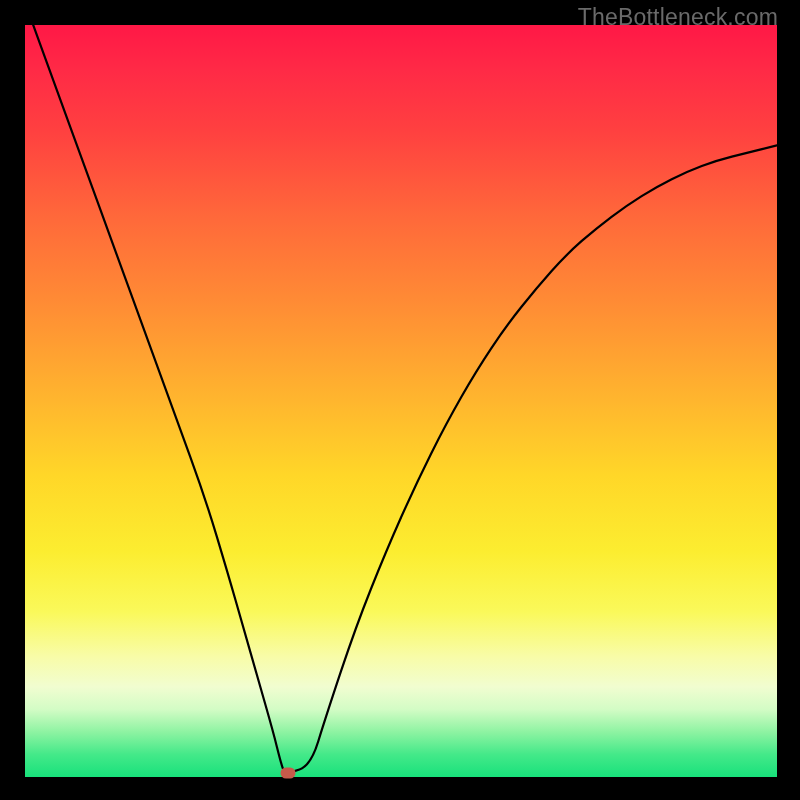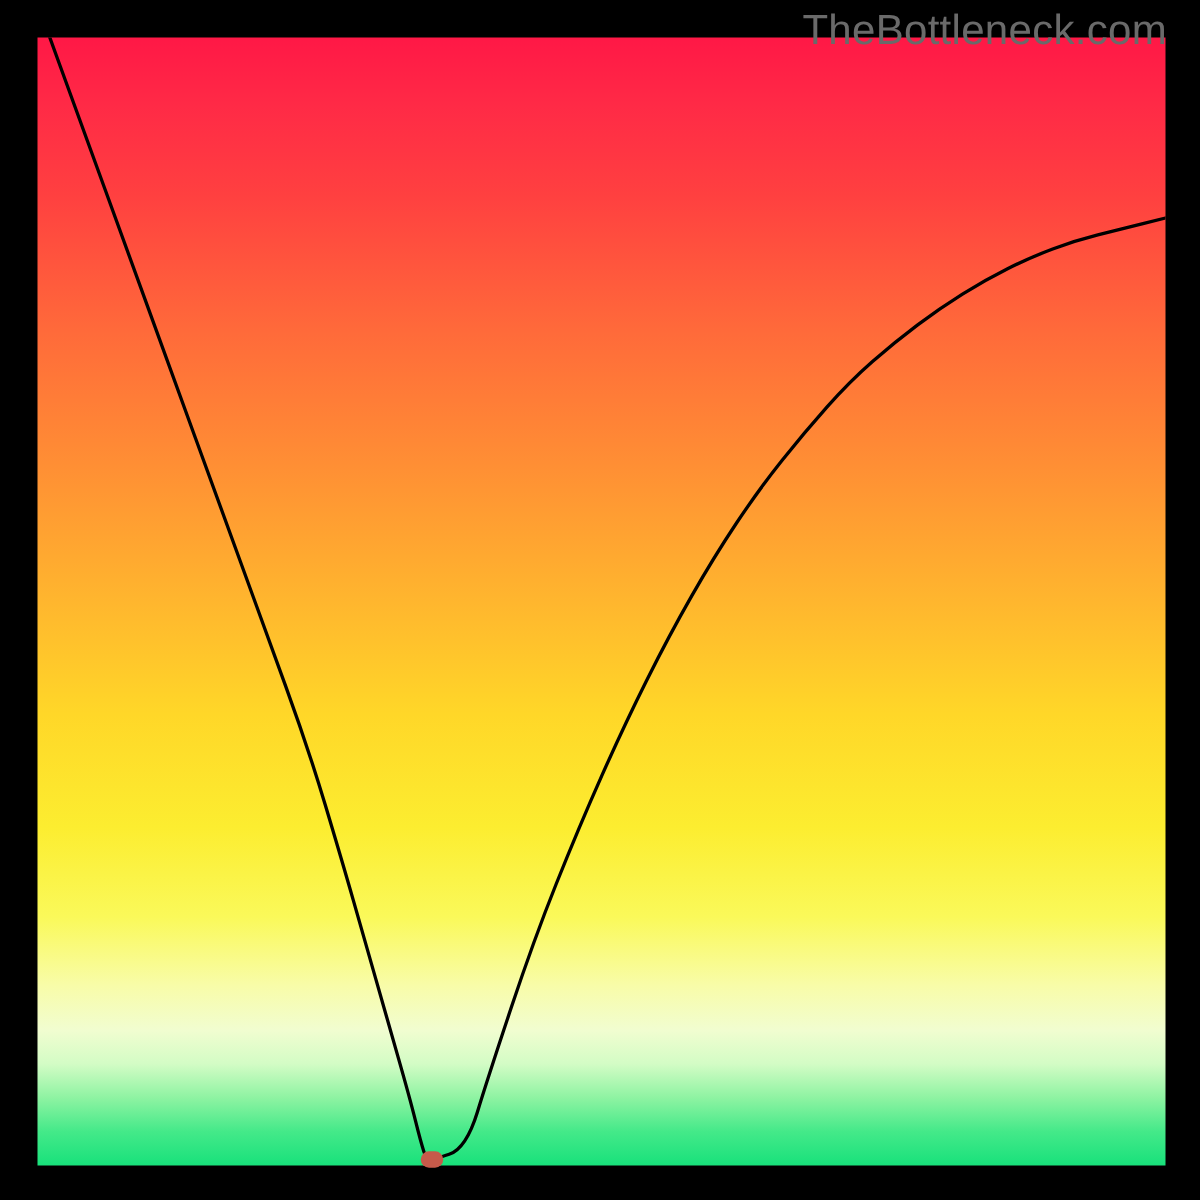--- a/index.html
+++ b/index.html
@@ -46,21 +46,21 @@
     left: 0;
     top: 0;
     width: 752px;
     height: 752px;
   }
   .watermark {
     position: absolute;
     top: 4px;
     right: 22px;
     color: #6a6a6a;
-    font-size: 28px;
+    font-size: 23px;
     font-weight: 500;
     letter-spacing: 0.2px;
     user-select: none;
   }
   .marker {
     position: absolute;
     width: 15px;
     height: 11px;
     background: #c65a4a;
     border-radius: 6px;

